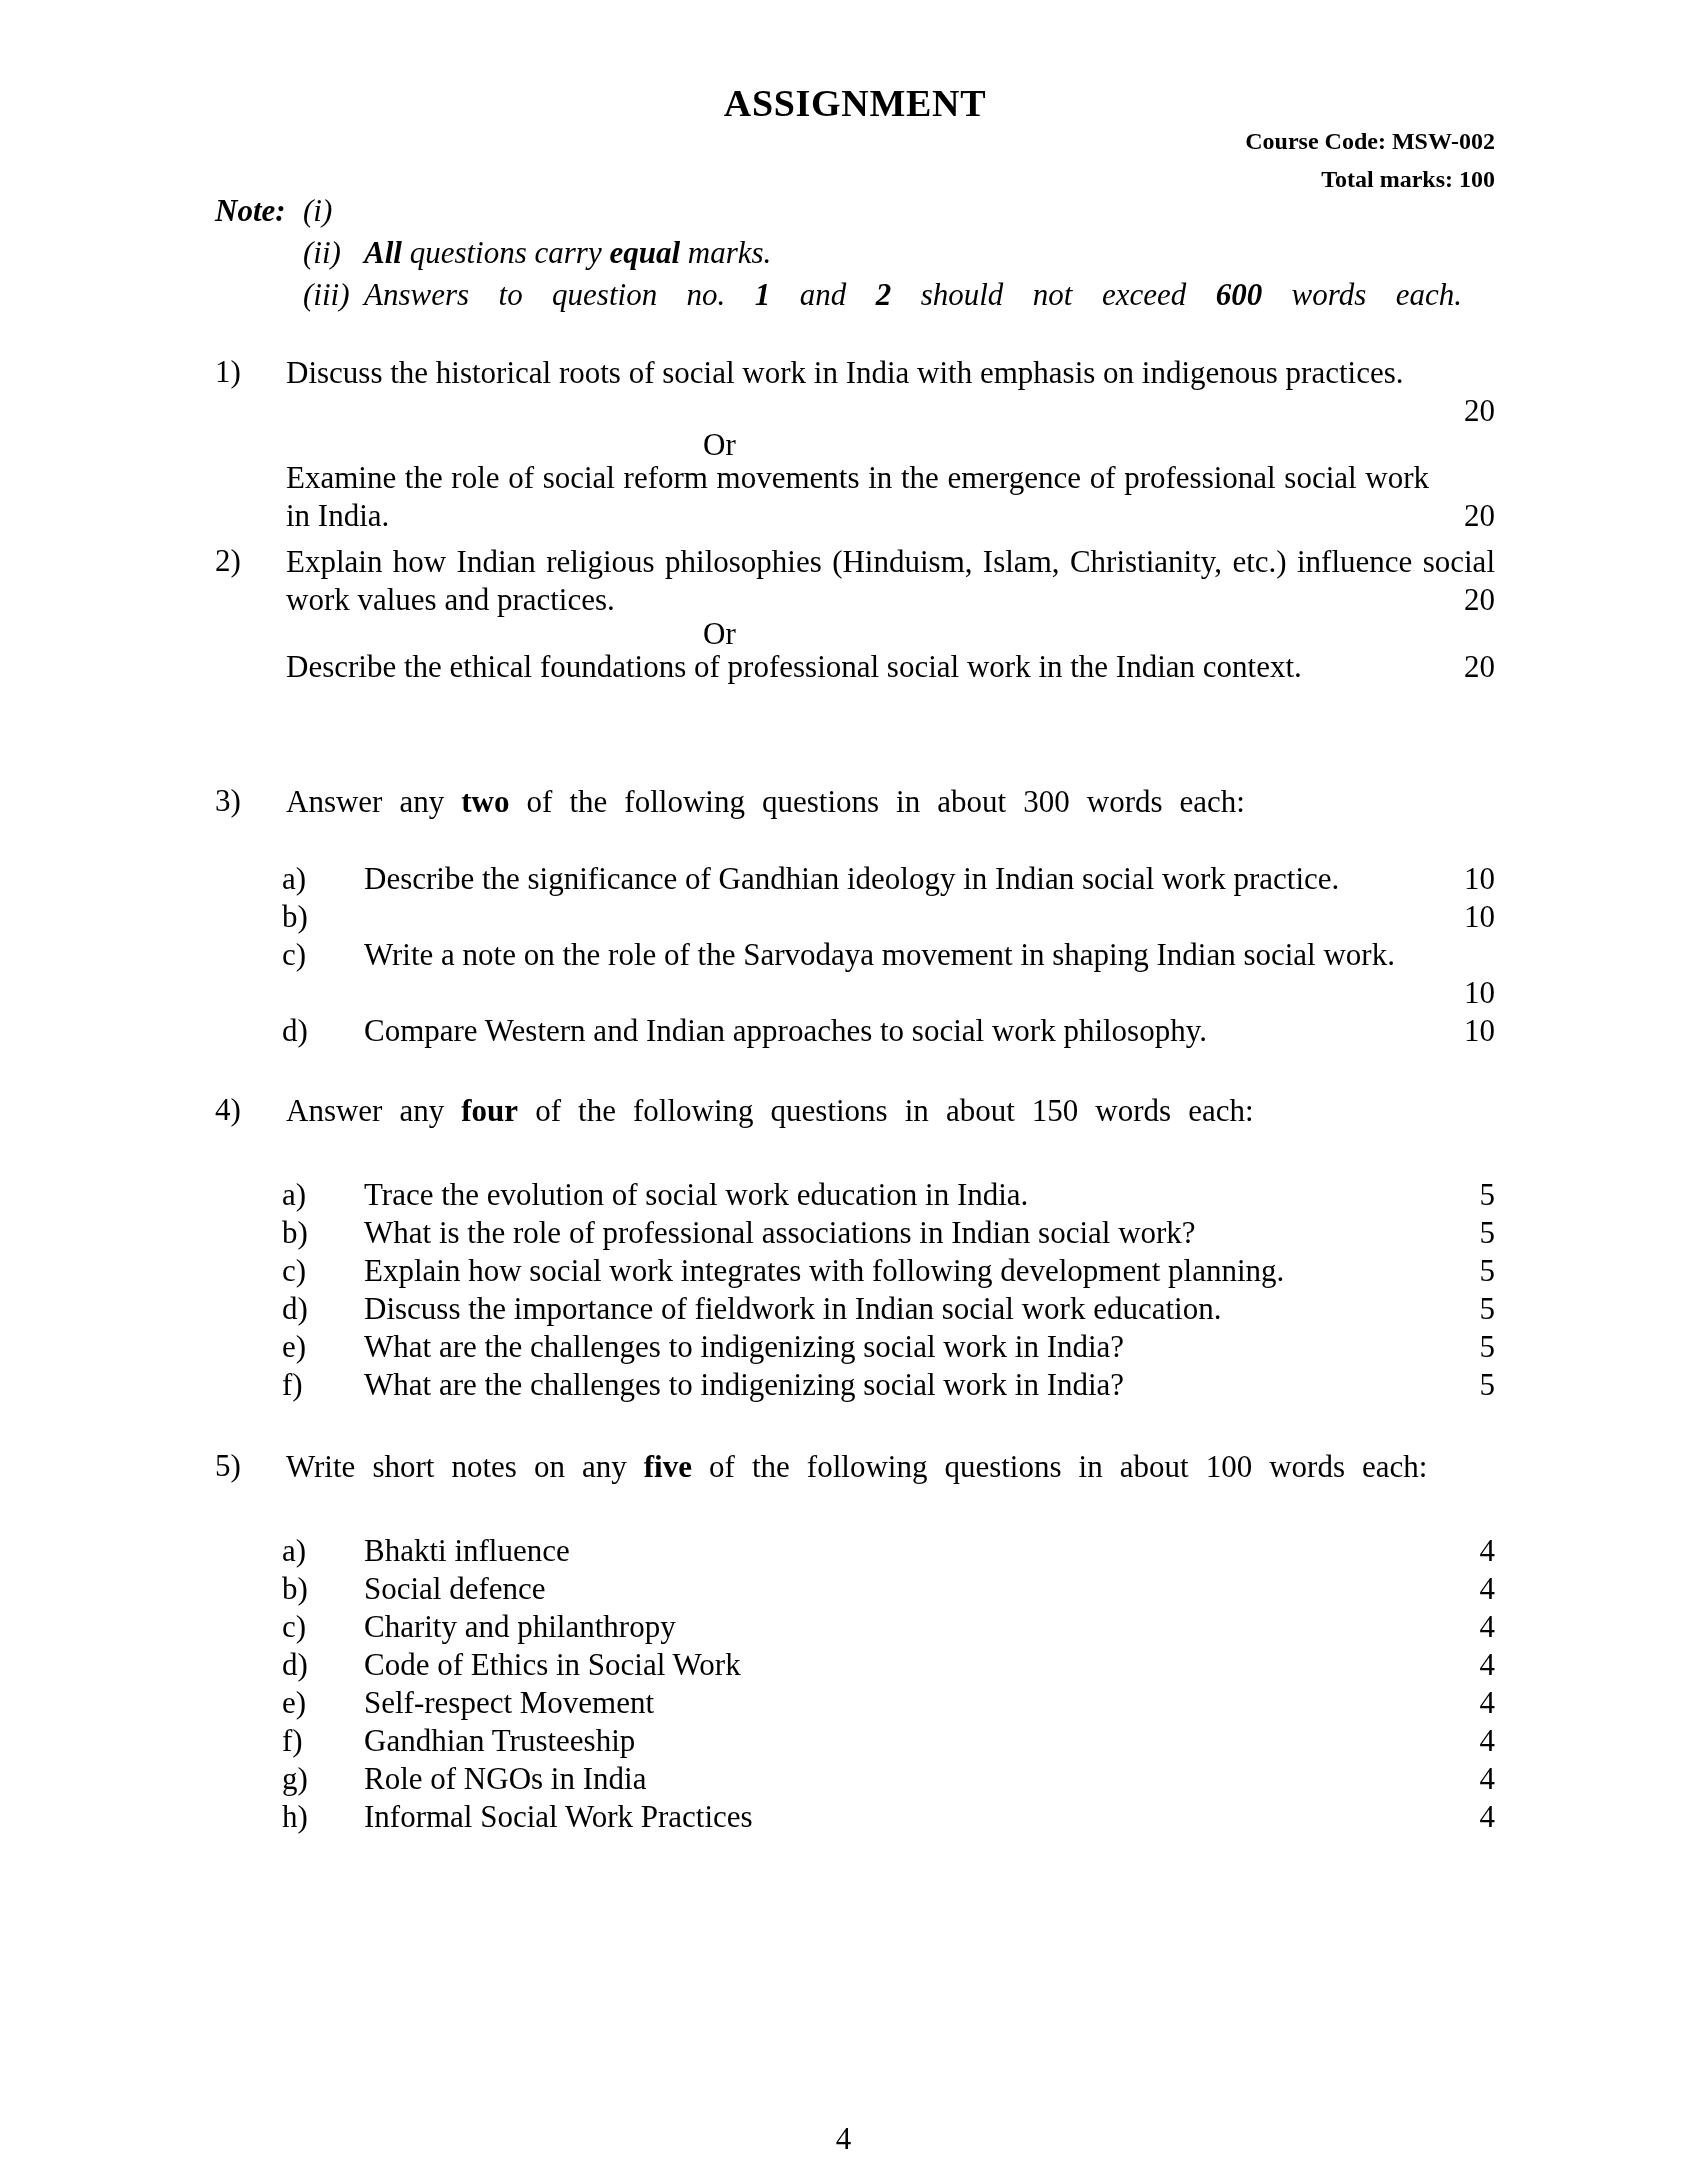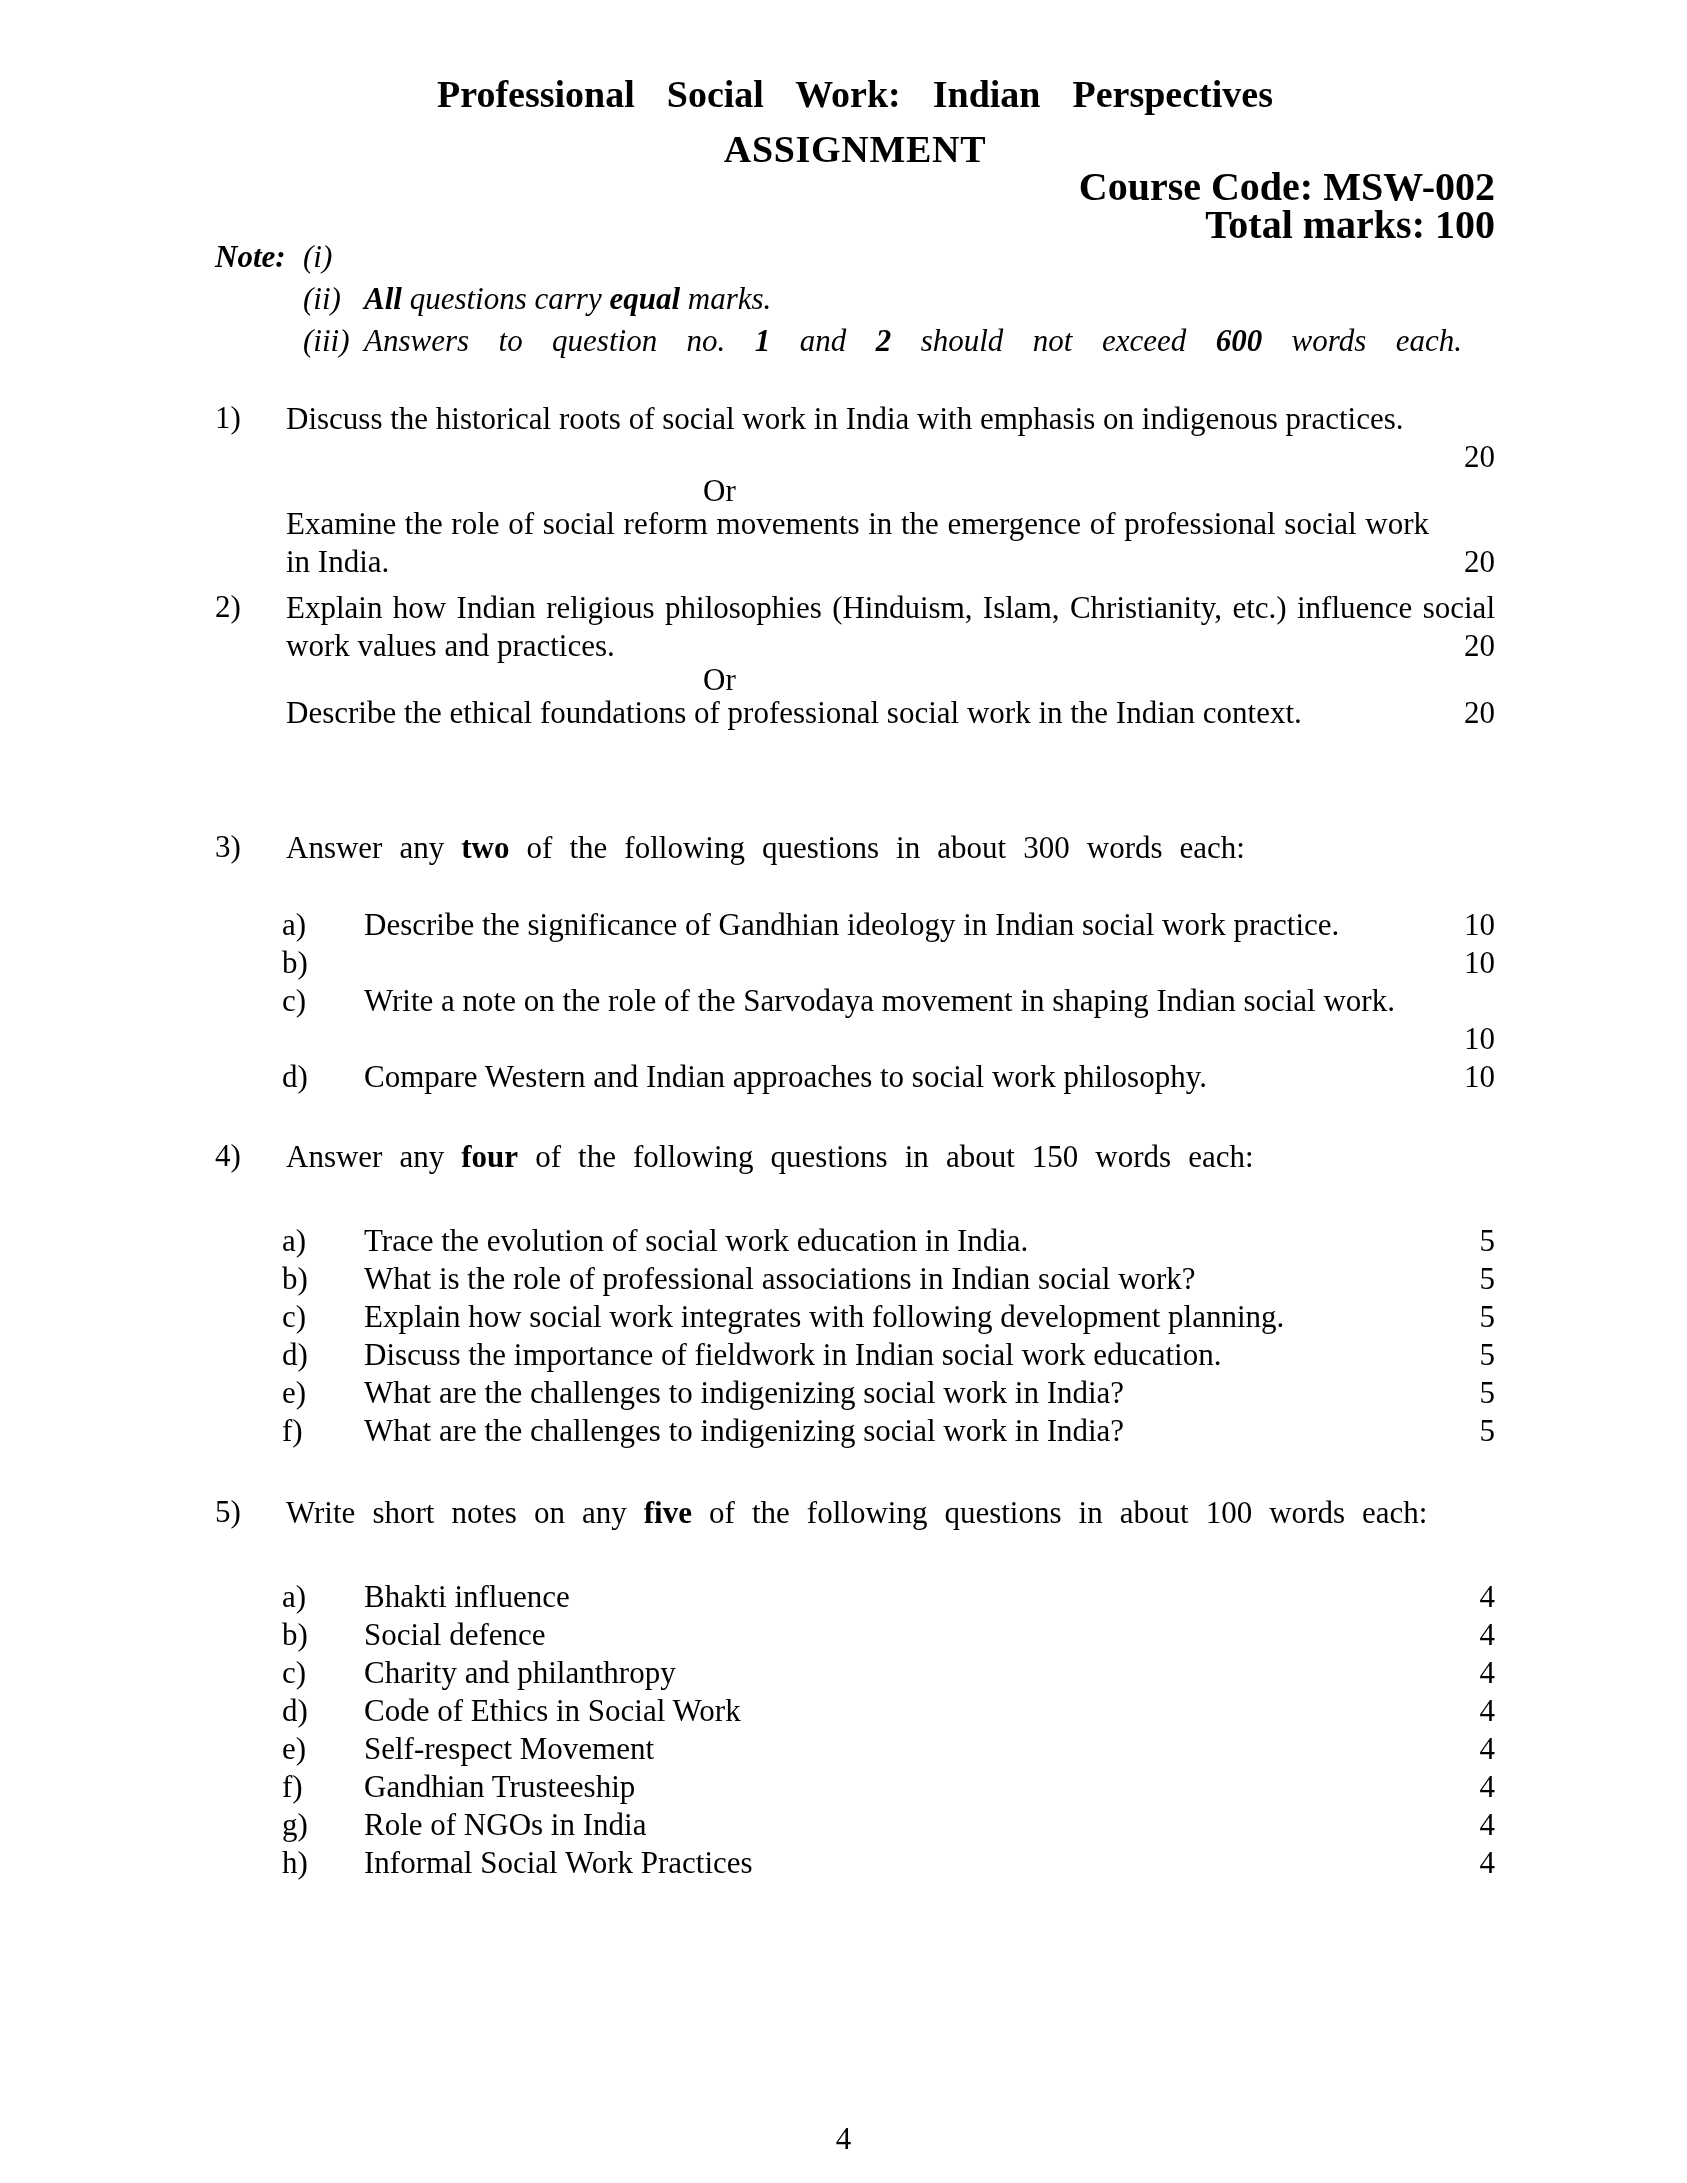--- a/index.html
+++ b/index.html
@@ -29,21 +29,21 @@
     font-size: 38px;
     font-weight: bold;
     text-align: center;
     letter-spacing: 0.7px;
     line-height: 46px;
   }
   .header-meta {
     margin-top: -4px;
     text-align: right;
     font-weight: bold;
-    font-size: 40px;
+    font-size: 24px;
     line-height: 38px;
   }
 
   
   .note { margin-top: -8px; padding-right: 33px; line-height: 42px; }
   .note-row { display: flex; font-style: italic; }
   .note-label { width: 88px; flex: none; font-weight: bold; }
   .note-marker { width: 61px; flex: none; }
   .note-text { flex: 1; }
   .stretch-line { text-align: justify; text-align-last: justify; }
@@ -82,21 +82,20 @@
     text-align: center;
     line-height: 38px;
   }
   b { font-weight: bold; }
 </style>
 </head>
 <body>
 
 <div class="sheet">
 
-  <h1 class="doc-title">Professional Social Work: Indian Perspectives</h1>
   <h2 class="doc-subtitle">ASSIGNMENT</h2>
   <div class="header-meta">
     <div>Course Code: MSW-002</div>
     <div>Total marks: 100</div>
   </div>
 
   <div class="note">
     <div class="note-row">
       <span class="note-label">Note:</span>
       <span class="note-marker">(i)</span>

